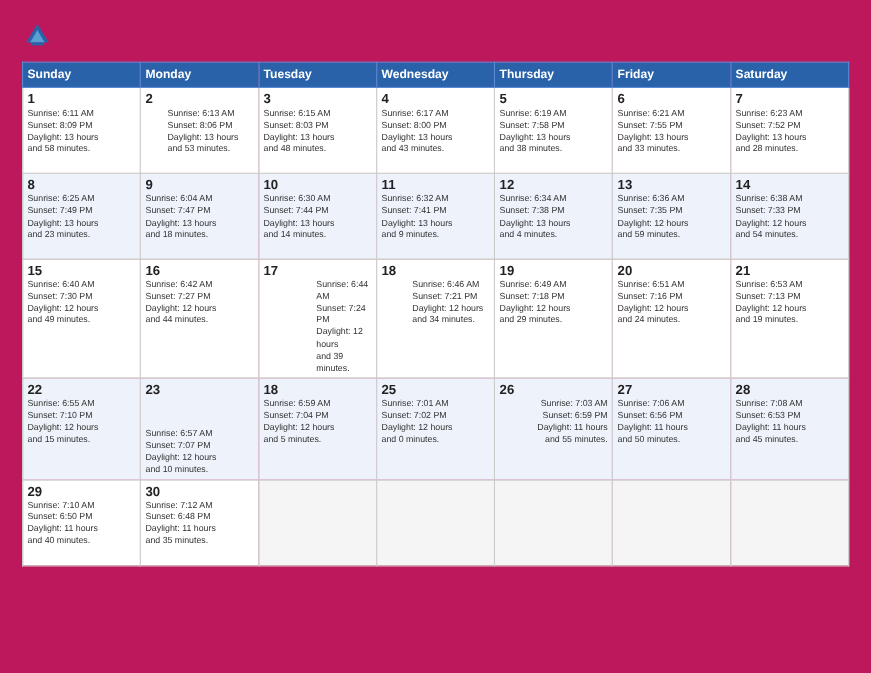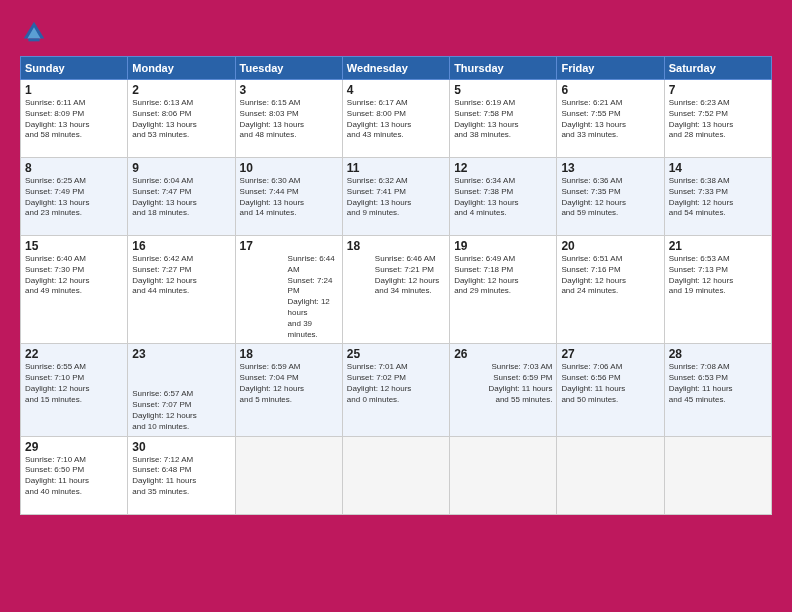--- a/index.html
+++ b/index.html
@@ -133,21 +133,21 @@
         <tr>
           <td>
             <span class="day-num">1</span>
             <div class="day-info" style="white-space: pre-line;">Sunrise: 6:11 AM
 Sunset: 8:09 PM
 Daylight: 13 hours
 and 58 minutes.</div>
           </td>
           <td>
             <span class="day-num">2</span>
-            <div class="day-info" style="white-space: pre-line;">Sunrise: 6:13 AM
+            <div class="day-info" style="white-space: pre-line; margin-left: 20px;">Sunrise: 6:13 AM
 Sunset: 8:06 PM
 Daylight: 13 hours
 and 53 minutes.</div>
           </td>
           <td>
             <span class="day-num">3</span>
             <div class="day-info" style="white-space: pre-line;">Sunrise: 6:15 AM
 Sunset: 8:03 PM
 Daylight: 13 hours
 and 48 minutes.</div>

